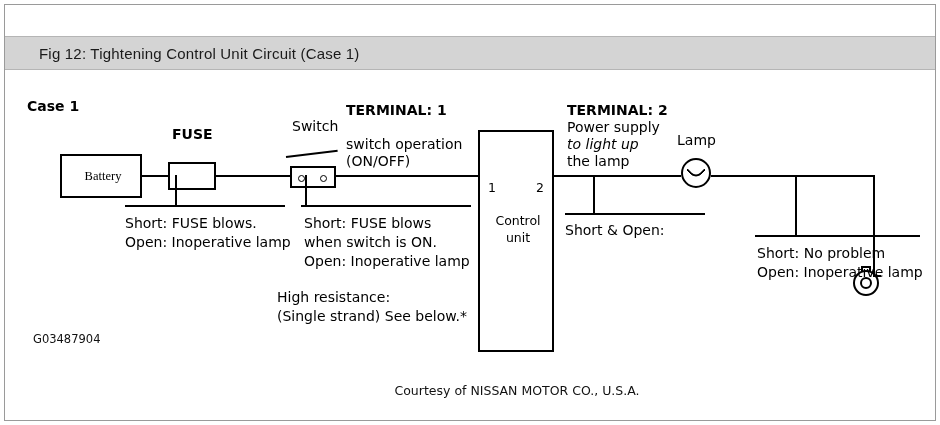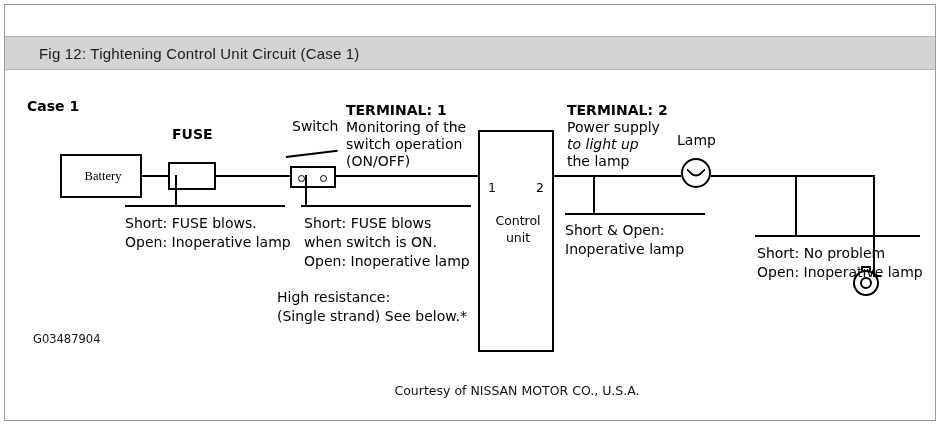--- a/index.html
+++ b/index.html
@@ -274,21 +274,20 @@
 
   <div id="titlebar">
     <div id="title-text">Fig 12: Tightening Control Unit Circuit (Case 1)</div>
   </div>
 
   <div id="diagram">
 
     <div class="lbl bold" style="left:22px; top:28px; font-size:14px;">Case 1</div>
 
     <div class="lbl bold" style="left:341px; top:32px;">TERMINAL: 1</div>
-    <div class="lbl" style="left:341px; top:49px;">Monitoring of the</div>
     <div class="lbl" style="left:341px; top:66px;">switch operation</div>
     <div class="lbl" style="left:341px; top:83px;">(ON/OFF)</div>
 
     <div class="lbl bold" style="left:562px; top:32px;">TERMINAL: 2</div>
     <div class="lbl" style="left:562px; top:49px;">Power supply</div>
     <div class="lbl" style="left:562px; top:66px;font-style:italic;">to light up</div>
     <div class="lbl" style="left:562px; top:83px;">the lamp</div>
 
     <div class="lbl bold" style="left:167px; top:56px;">FUSE</div>
 
@@ -346,21 +345,20 @@
     <div class="lbl" style="left:120px; top:164px;">Open: Inoperative lamp</div>
 
     <div class="lbl" style="left:299px; top:145px;">Short: FUSE blows</div>
     <div class="lbl" style="left:299px; top:164px;">when switch is ON.</div>
     <div class="lbl" style="left:299px; top:183px;">Open: Inoperative lamp</div>
 
     <div class="lbl" style="left:272px; top:219px;">High resistance:</div>
     <div class="lbl" style="left:272px; top:238px;">(Single strand) See below.*</div>
 
     <div class="lbl" style="left:560px; top:152px;">Short &amp; Open:</div>
-    <div class="lbl" style="left:560px; top:171px;">Inoperative lamp</div>
 
     <div class="lbl" style="left:752px; top:175px;">Short: No problem</div>
     <div class="lbl" style="left:752px; top:194px;">Open: Inoperative lamp</div>
 
     <div id="figure-id">G03487904</div>
 
   </div>
 
   <div id="footer">Courtesy of NISSAN MOTOR CO., U.S.A.</div>
 

